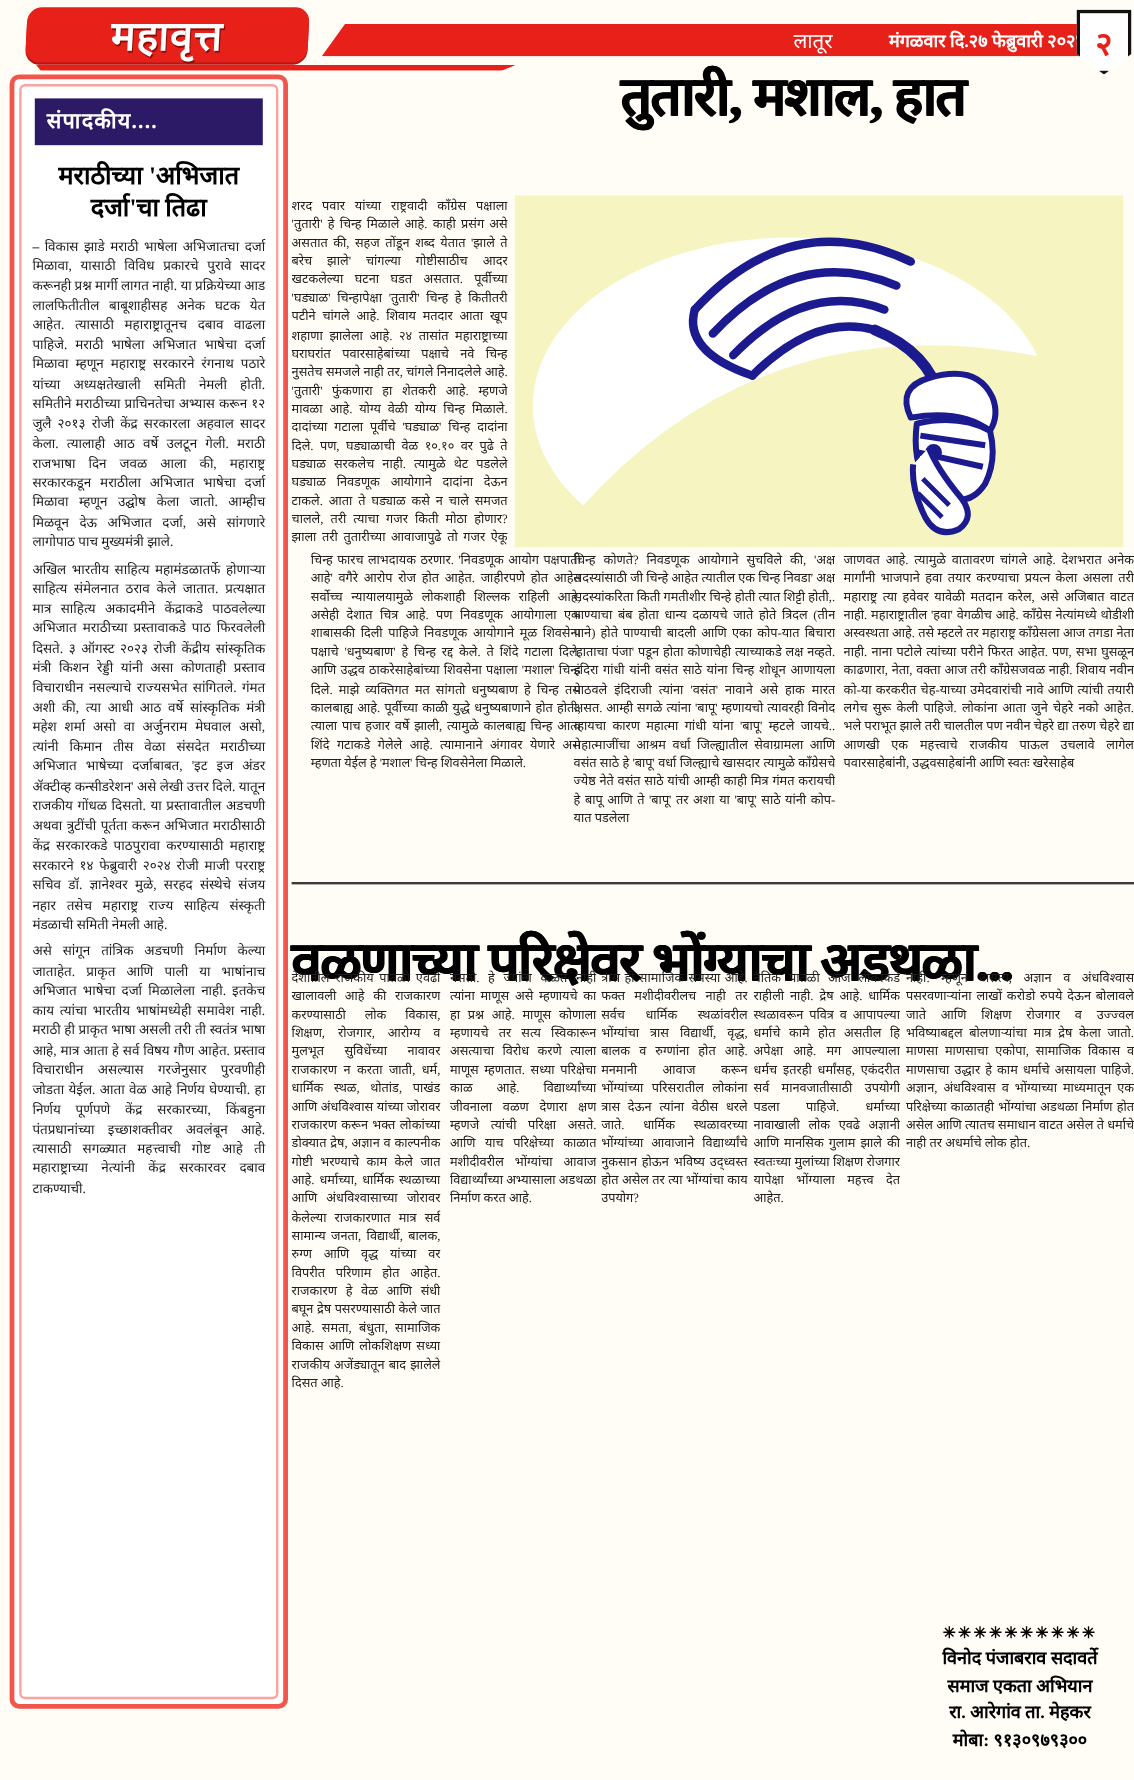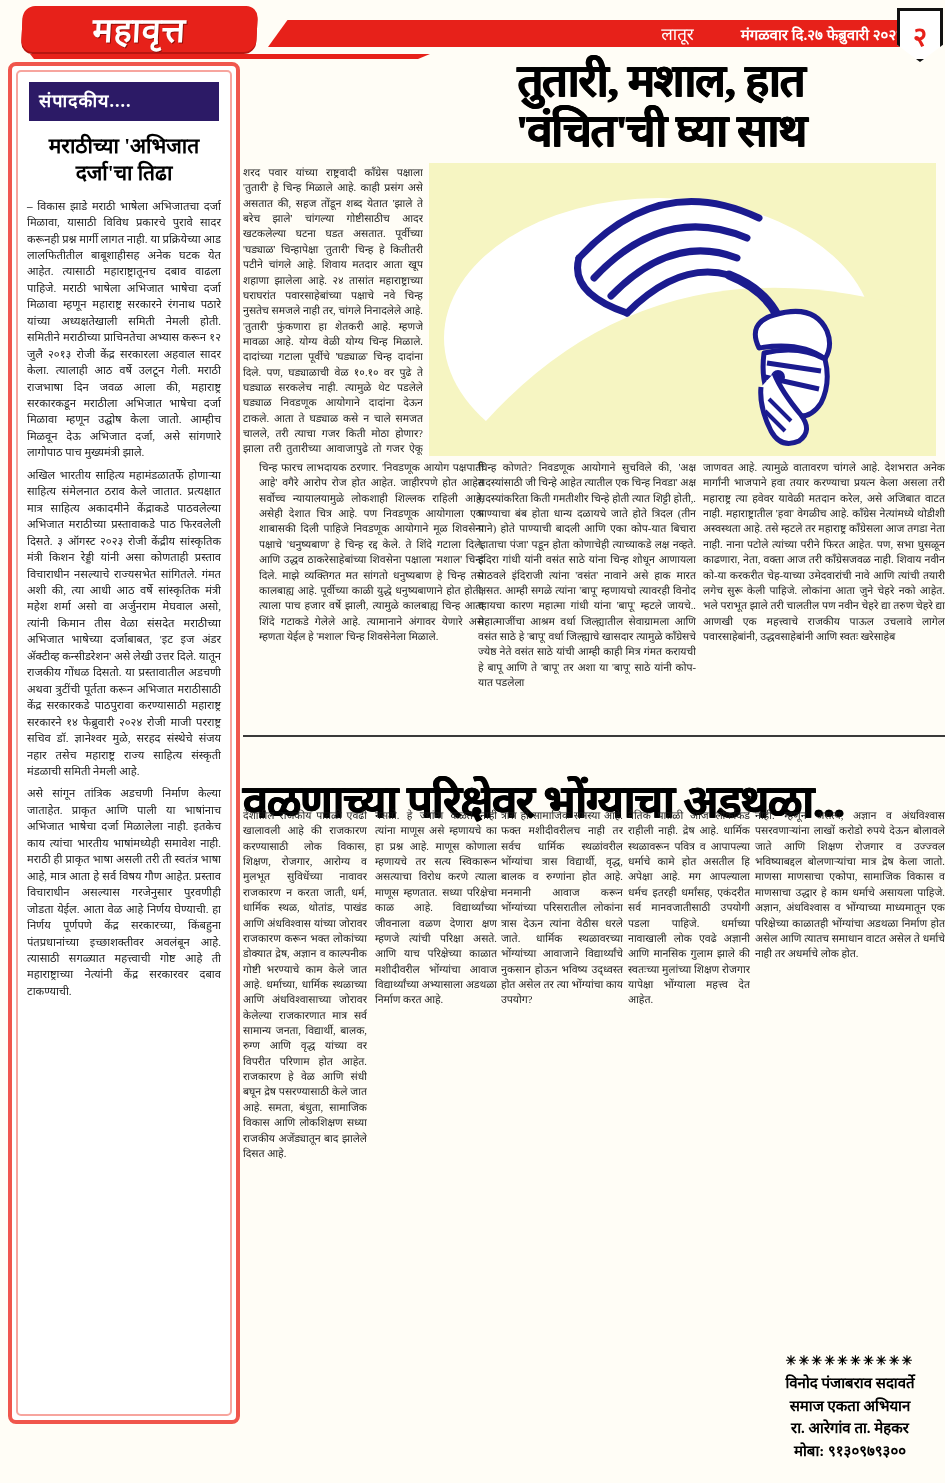--- a/index.html
+++ b/index.html
@@ -138,21 +138,20 @@
       <p>– विकास झाडे  मराठी भाषेला अभिजातचा दर्जा मिळावा, यासाठी विविध प्रकारचे पुरावे सादर करूनही प्रश्न मार्गी लागत नाही. या प्रक्रियेच्या आड लालफितीतील बाबूशाहीसह अनेक घटक येत आहेत. त्यासाठी महाराष्ट्रातूनच दबाव वाढला पाहिजे. मराठी भाषेला अभिजात भाषेचा दर्जा मिळावा म्हणून महाराष्ट्र सरकारने रंगनाथ पठारे यांच्या अध्यक्षतेखाली समिती नेमली होती. समितीने मराठीच्या प्राचिनतेचा अभ्यास करून १२ जुलै २०१३ रोजी केंद्र सरकारला अहवाल सादर केला. त्यालाही आठ वर्षे उलटून गेली. मराठी राजभाषा दिन जवळ आला की, महाराष्ट्र सरकारकडून मराठीला अभिजात भाषेचा दर्जा मिळावा म्हणून उद्घोष केला जातो. आम्हीच मिळवून देऊ अभिजात दर्जा, असे सांगणारे लागोपाठ पाच मुख्यमंत्री झाले.</p>
       <p>अखिल भारतीय साहित्य महामंडळातर्फे होणाऱ्या साहित्य संमेलनात ठराव केले जातात. प्रत्यक्षात मात्र साहित्य अकादमीने केंद्राकडे पाठवलेल्या अभिजात मराठीच्या प्रस्तावाकडे पाठ फिरवलेली दिसते. ३ ऑगस्ट २०२३ रोजी केंद्रीय सांस्कृतिक मंत्री किशन रेड्डी यांनी असा कोणताही प्रस्ताव विचाराधीन नसल्याचे राज्यसभेत सांगितले. गंमत अशी की, त्या आधी आठ वर्षे सांस्कृतिक मंत्री महेश शर्मा असो वा अर्जुनराम मेघवाल असो, त्यांनी किमान तीस वेळा संसदेत मराठीच्या अभिजात भाषेच्या दर्जाबाबत, 'इट इज अंडर ॲक्टीव्ह कन्सीडरेशन' असे लेखी उत्तर दिले. यातून राजकीय गोंधळ दिसतो. या प्रस्तावातील अडचणी अथवा त्रुटींची पूर्तता करून अभिजात मराठीसाठी केंद्र सरकारकडे पाठपुरावा करण्यासाठी महाराष्ट्र सरकारने १४ फेब्रुवारी २०२४ रोजी माजी परराष्ट्र सचिव डॉ. ज्ञानेश्वर मुळे, सरहद संस्थेचे संजय नहार तसेच महाराष्ट्र राज्य साहित्य संस्कृती मंडळाची समिती नेमली आहे.</p>
       <p>असे सांगून तांत्रिक अडचणी निर्माण केल्या जाताहेत. प्राकृत आणि पाली या भाषांनाच अभिजात भाषेचा दर्जा मिळालेला नाही. इतकेच काय त्यांचा भारतीय भाषांमध्येही समावेश नाही. मराठी ही प्राकृत भाषा असली तरी ती स्वतंत्र भाषा आहे, मात्र आता हे सर्व विषय गौण आहेत. प्रस्ताव विचाराधीन असल्यास गरजेनुसार पुरवणीही जोडता येईल. आता वेळ आहे निर्णय घेण्याची. हा निर्णय पूर्णपणे केंद्र सरकारच्या, किंबहुना पंतप्रधानांच्या इच्छाशक्तीवर अवलंबून आहे. त्यासाठी सगळ्यात महत्त्वाची गोष्ट आहे ती महाराष्ट्राच्या नेत्यांनी केंद्र सरकारवर दबाव टाकण्याची.</p>
     </div>
   </div>
 </div>
 
 <div class="lead">
   <div class="lead-headline">
     <span>तुतारी, मशाल, हात</span><br>
-    <span>'वंचित'ची घ्या साथ</span>
   </div>
 
   <div class="lead-colA">
     <p class="newsp">शरद पवार यांच्या राष्ट्रवादी काँग्रेस पक्षाला 'तुतारी' हे चिन्ह मिळाले आहे. काही प्रसंग असे असतात की, सहज तोंडून शब्द येतात 'झाले ते बरेच झाले' चांगल्या गोष्टीसाठीच आदर खटकलेल्या घटना घडत असतात. पूर्वीच्या 'घड्याळ' चिन्हापेक्षा 'तुतारी' चिन्ह हे कितीतरी पटीने चांगले आहे. शिवाय मतदार आता खूप शहाणा झालेला आहे. २४ तासांत महाराष्ट्राच्या घराघरांत पवारसाहेबांच्या पक्षाचे नवे चिन्ह नुसतेच समजले नाही तर, चांगले निनादलेले आहे. 'तुतारी' फुंकणारा हा शेतकरी आहे. म्हणजे मावळा आहे. योग्य वेळी योग्य चिन्ह मिळाले. दादांच्या गटाला पूर्वीचे 'घड्याळ' चिन्ह दादांना दिले. पण, घड्याळाची वेळ १०.१० वर पुढे ते घड्याळ सरकलेच नाही. त्यामुळे थेट पडलेले घड्याळ निवडणूक आयोगाने दादांना देऊन टाकले. आता ते घड्याळ कसे न चाले समजत चालले, तरी त्याचा गजर किती मोठा होणार? झाला तरी तुतारीच्या आवाजापुढे तो गजर ऐकू येणारच नाही.</p>
   </div>
 
   <div class="illus">
     <svg width="507" height="293" viewBox="0 0 507 293">
       <rect x="0" y="0" width="507" height="293" fill="#f6f5c2"></rect>
 

